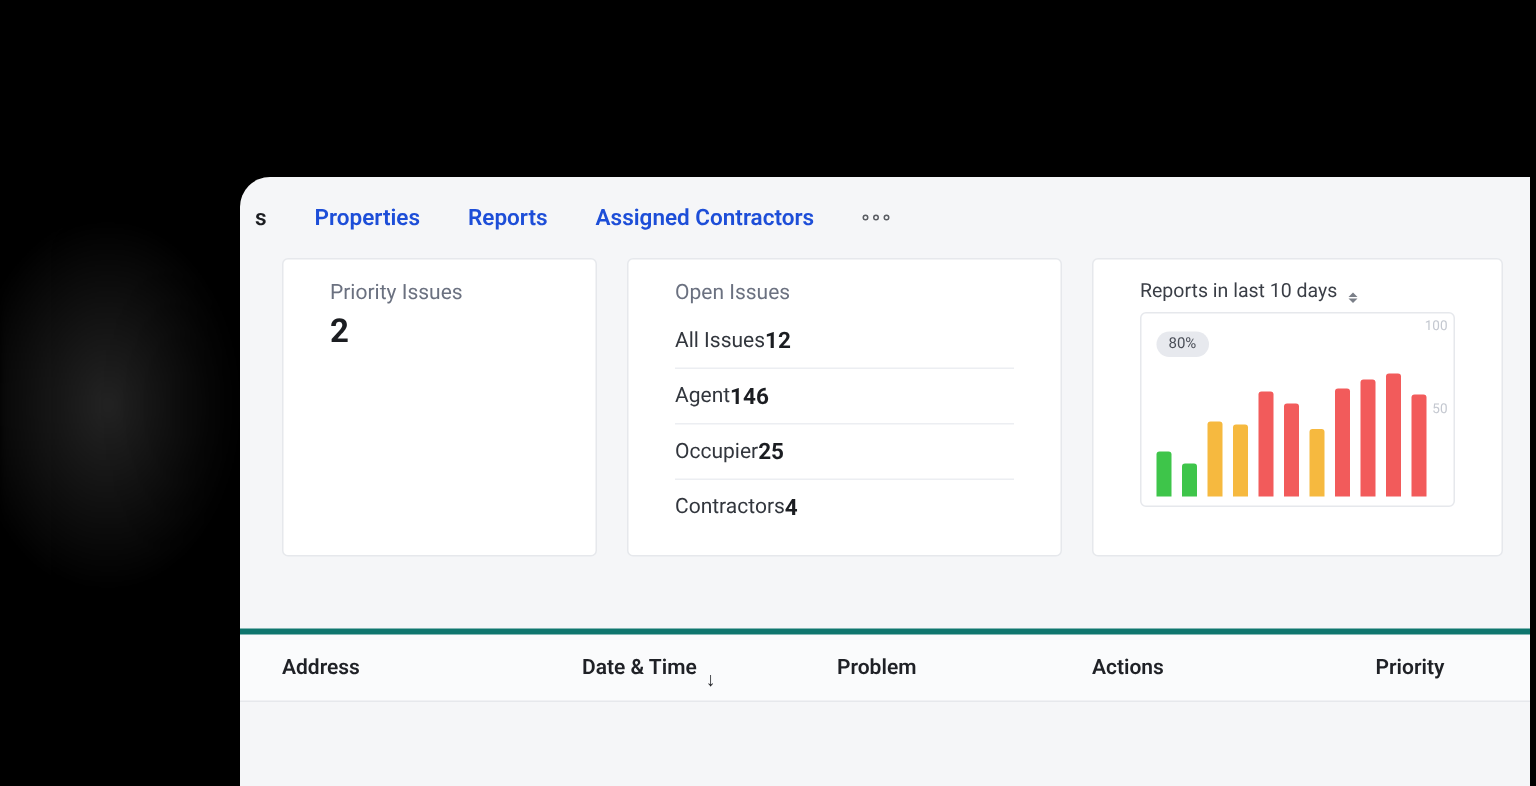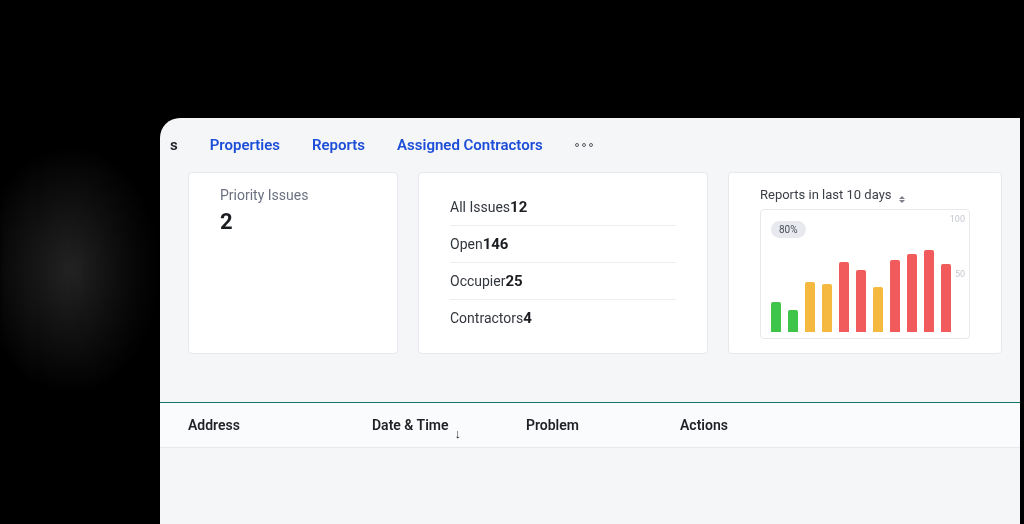--- a/index.html
+++ b/index.html
@@ -158,26 +158,26 @@
     }
     .bar {
       flex: 1;
       border-radius: 2px 2px 0 0;
     }
     .bar.green { background: #3ec54a; }
     .bar.orange { background: #f6b93f; }
     .bar.red { background: #f25b5b; }
     .table-header {
       margin-top: 48px;
-      border-top: 1px solid #0f766e;
+      border-top: 4px solid #0f766e;
       border-bottom: 1px solid #e6e8ec;
       background: #fafbfc;
       display: flex;
       padding: 14px 28px;
-      gap: 4px;
+      gap: 20px;
     }
     .th {
       font-size: 14px;
       font-weight: 600;
       color: #1f2126;
       display: flex;
       align-items: center;
     }
     .th-address { flex: 0 0 180px; }
     .th-date { flex: 0 0 150px; }
@@ -216,27 +216,28 @@
   </div>
 
   <div class="cards-row">
 
     <div class="card card-priority">
       <div class="card-title">Priority Issues</div>
       <div class="big-number">2</div>
     </div>
 
     <div class="card card-open">
+      <div class="card-title">Open Issues</div>
       <div class="open-list">
         <div class="open-row">
           <span class="open-label">All Issues</span>
           <span class="open-val">12</span>
         </div>
         <div class="open-row">
-          <span class="open-label">Open</span>
+          <span class="open-label">Agent</span>
           <span class="open-val">146</span>
         </div>
         <div class="open-row">
           <span class="open-label">Occupier</span>
           <span class="open-val">25</span>
         </div>
         <div class="open-row">
           <span class="open-label">Contractors</span>
           <span class="open-val">4</span>
         </div>
@@ -273,15 +274,16 @@
   </div>
 
   <div class="table-header">
     <div class="th th-address">Address</div>
     <div class="th th-date">
       <span>Date &amp; Time</span>
       <span class="arrow-down"></span>
     </div>
     <div class="th th-problem">Problem</div>
     <div class="th th-actions">Actions</div>
+    <div class="th th-priority">Priority</div>
   </div>
 
 </div>
 
 </body></html>

